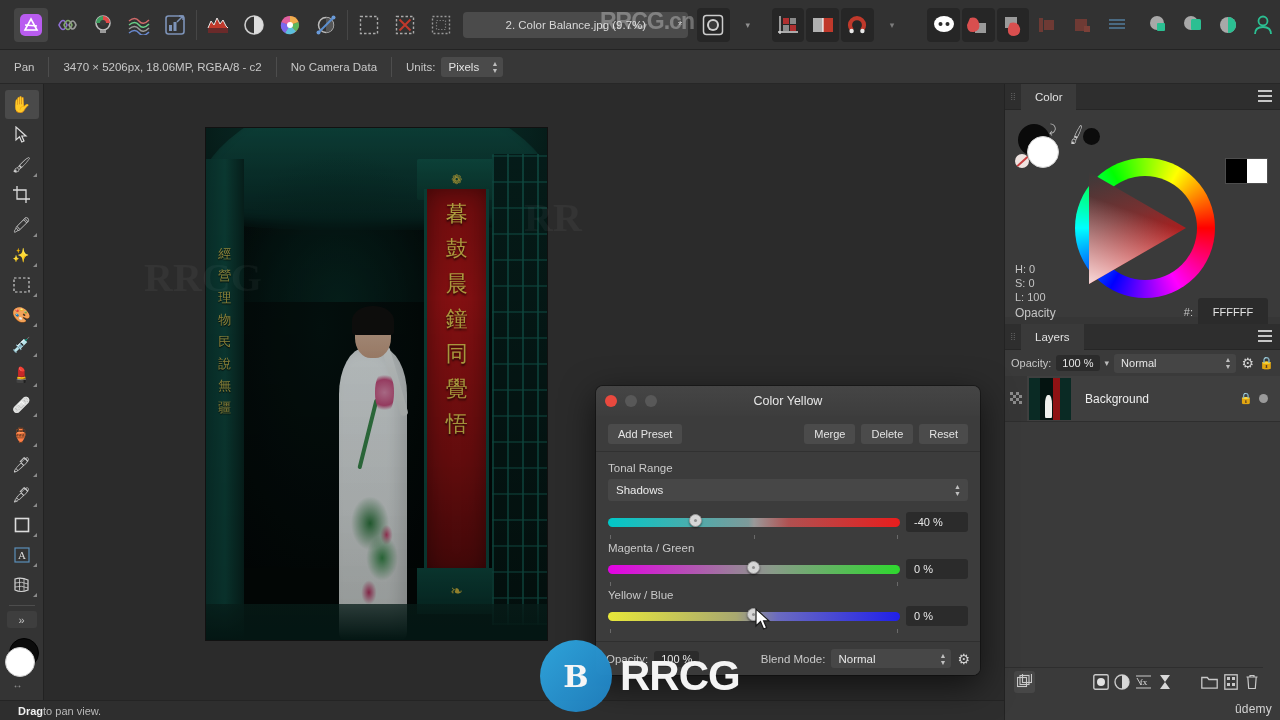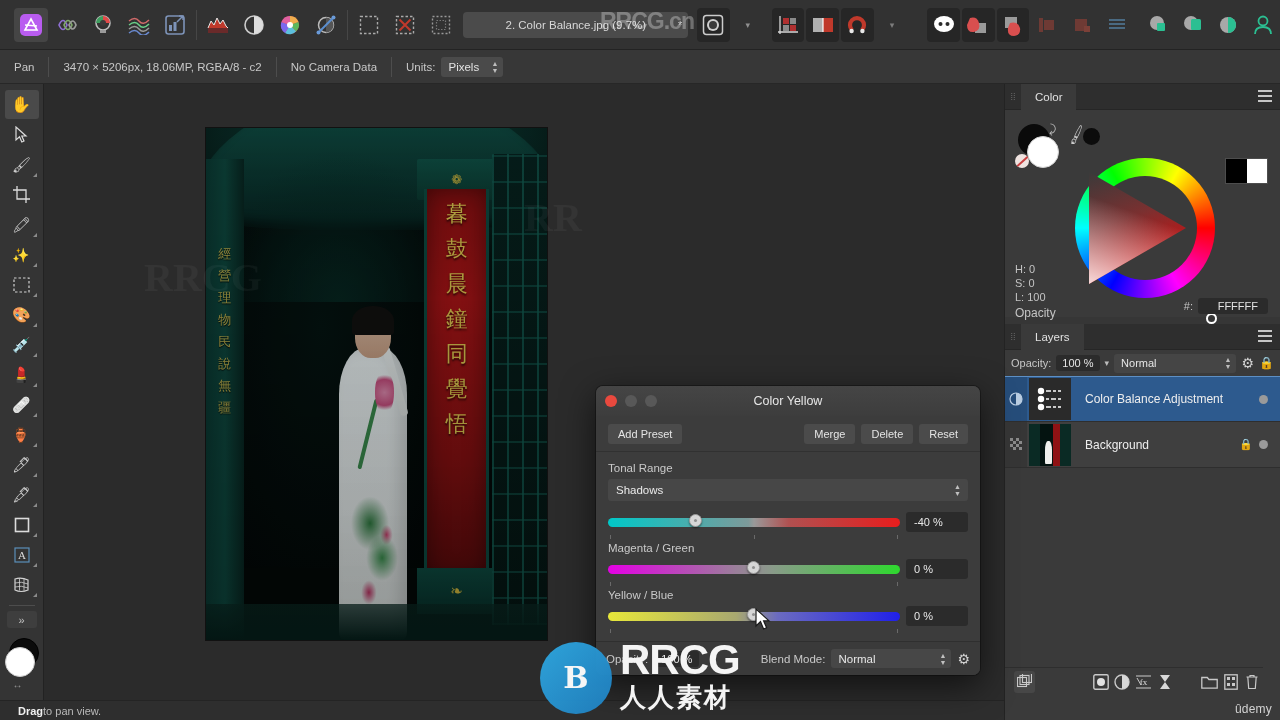--- a/index.html
+++ b/index.html
@@ -292,22 +292,22 @@
     position: absolute; right: 12px; top: 48px; width: 43px; height: 26px;
     display: flex; border: 1px solid #4d4d4d;
   }
   .cp-bw-k { width: 50%; background: #000; }
   .cp-bw-w { width: 50%; background: #fff; }
   .cp-hex {
     position: absolute; right: 12px; top: 188px;
     display: flex; align-items: center; gap: 5px; font-size: 11px; color: #c4c4c4;
   }
   .cp-hex-field {
-    background: #2b2b2b; border-radius: 3px; padding: 2px 10px;
-    color: #e3e3e3; font-size: 11px; min-width: 70px; text-align: right;
+    background: #2b2b2b; border-radius: 3px; padding: 8px 10px;
+    color: #e3e3e3; font-size: 11px; min-width: 70px; text-align: center;
   }
   .cp-op-label { position: absolute; left: 10px; top: 196px; font-size: 12px; color: #c4c4c4; }
   .cp-op-row {
     position: absolute; left: 10px; top: 214px; right: 8px; height: 20px;
     display: flex; align-items: center; gap: 6px;
   }
   .cp-op-dot { width: 15px; height: 15px; border-radius: 50%; background: #fff; flex: none; }
   .cp-op-track {
     flex: 1; height: 11px; border-radius: 2px;
     background:
@@ -935,40 +935,20 @@
         <span>Opacity:</span>
         <span class="ly-op-field">100 %</span>
         <span class="ly-chev">▾</span>
         <span class="ly-blend">
           <span>Normal</span>
           <span class="arrows">▲<br>▼</span>
         </span>
         <span style="font-size:14px;color:#d2d2d2">⚙</span>
         <span style="font-size:12px;color:#d2d2d2">🔒</span>
       </div>
-      <div class="ly-row selected top">
-        <div class="ly-left">
-          <svg width="14" height="14" viewBox="0 0 14 14">
-              <circle cx="7" cy="7" r="6" fill="none" stroke="#b9cde2" stroke-width="1.2"></circle>
-              <path d="M7 1 A6 6 0 0 1 7 13 Z" fill="#b9cde2"></path>
-            </svg>
-        </div>
-        <div class="ly-thumb">
-          <svg width="28" height="26" viewBox="0 0 28 26">
-            <circle cx="5" cy="5" r="3.2" fill="#fff"></circle>
-              <path d="M10 5 h5 M17 5 h3 M22 5 h3" stroke="#fff" stroke-width="1.6"></path>
-            <circle cx="5" cy="13" r="3.2" fill="#fff"></circle>
-              <path d="M10 13 h3 M15 13 h5 M22 13 h3" stroke="#fff" stroke-width="1.6"></path>
-            <circle cx="5" cy="21" r="3.2" fill="#fff"></circle>
-              <path d="M10 21 h5 M17 21 h3 M22 21 h3" stroke="#fff" stroke-width="1.6"></path>
-          </svg>
-        </div>
-        <div class="ly-name">Color Balance Adjustment</div>
-        <div class="ly-dot"></div>
-      </div>
       <div class="ly-row">
         <div class="ly-left">
           <svg width="13" height="13" viewBox="0 0 13 13">
               <rect width="13" height="13" fill="none"></rect>
               <g fill="#8a8a8a">
                 <rect x="0" y="0" width="3" height="3"></rect>
                 <rect x="6" y="0" width="3" height="3"></rect>
                 <rect x="3" y="3" width="3" height="3"></rect>
                 <rect x="9" y="3" width="3" height="3"></rect>
                 <rect x="0" y="6" width="3" height="3"></rect>
@@ -1133,17 +1113,16 @@
   </div>
 
   <svg class="cursor" viewBox="0 0 16 24">
     <path d="M1 1 L1 18 L5.5 13.6 L8.6 21 L11.6 19.7 L8.6 12.8 L14 12.8 Z" fill="#fff" stroke="#1a1a1a" stroke-width="1.2"></path>
   </svg>
 
   <div class="wm wm-center">
     <div class="wm-circle">B</div>
     <div>
       <div class="wm-text-1">RRCG</div>
-      <div class="wm-text-2">人人素材</div>
     </div>
   </div>
 
 </div>
 
 </body></html>

